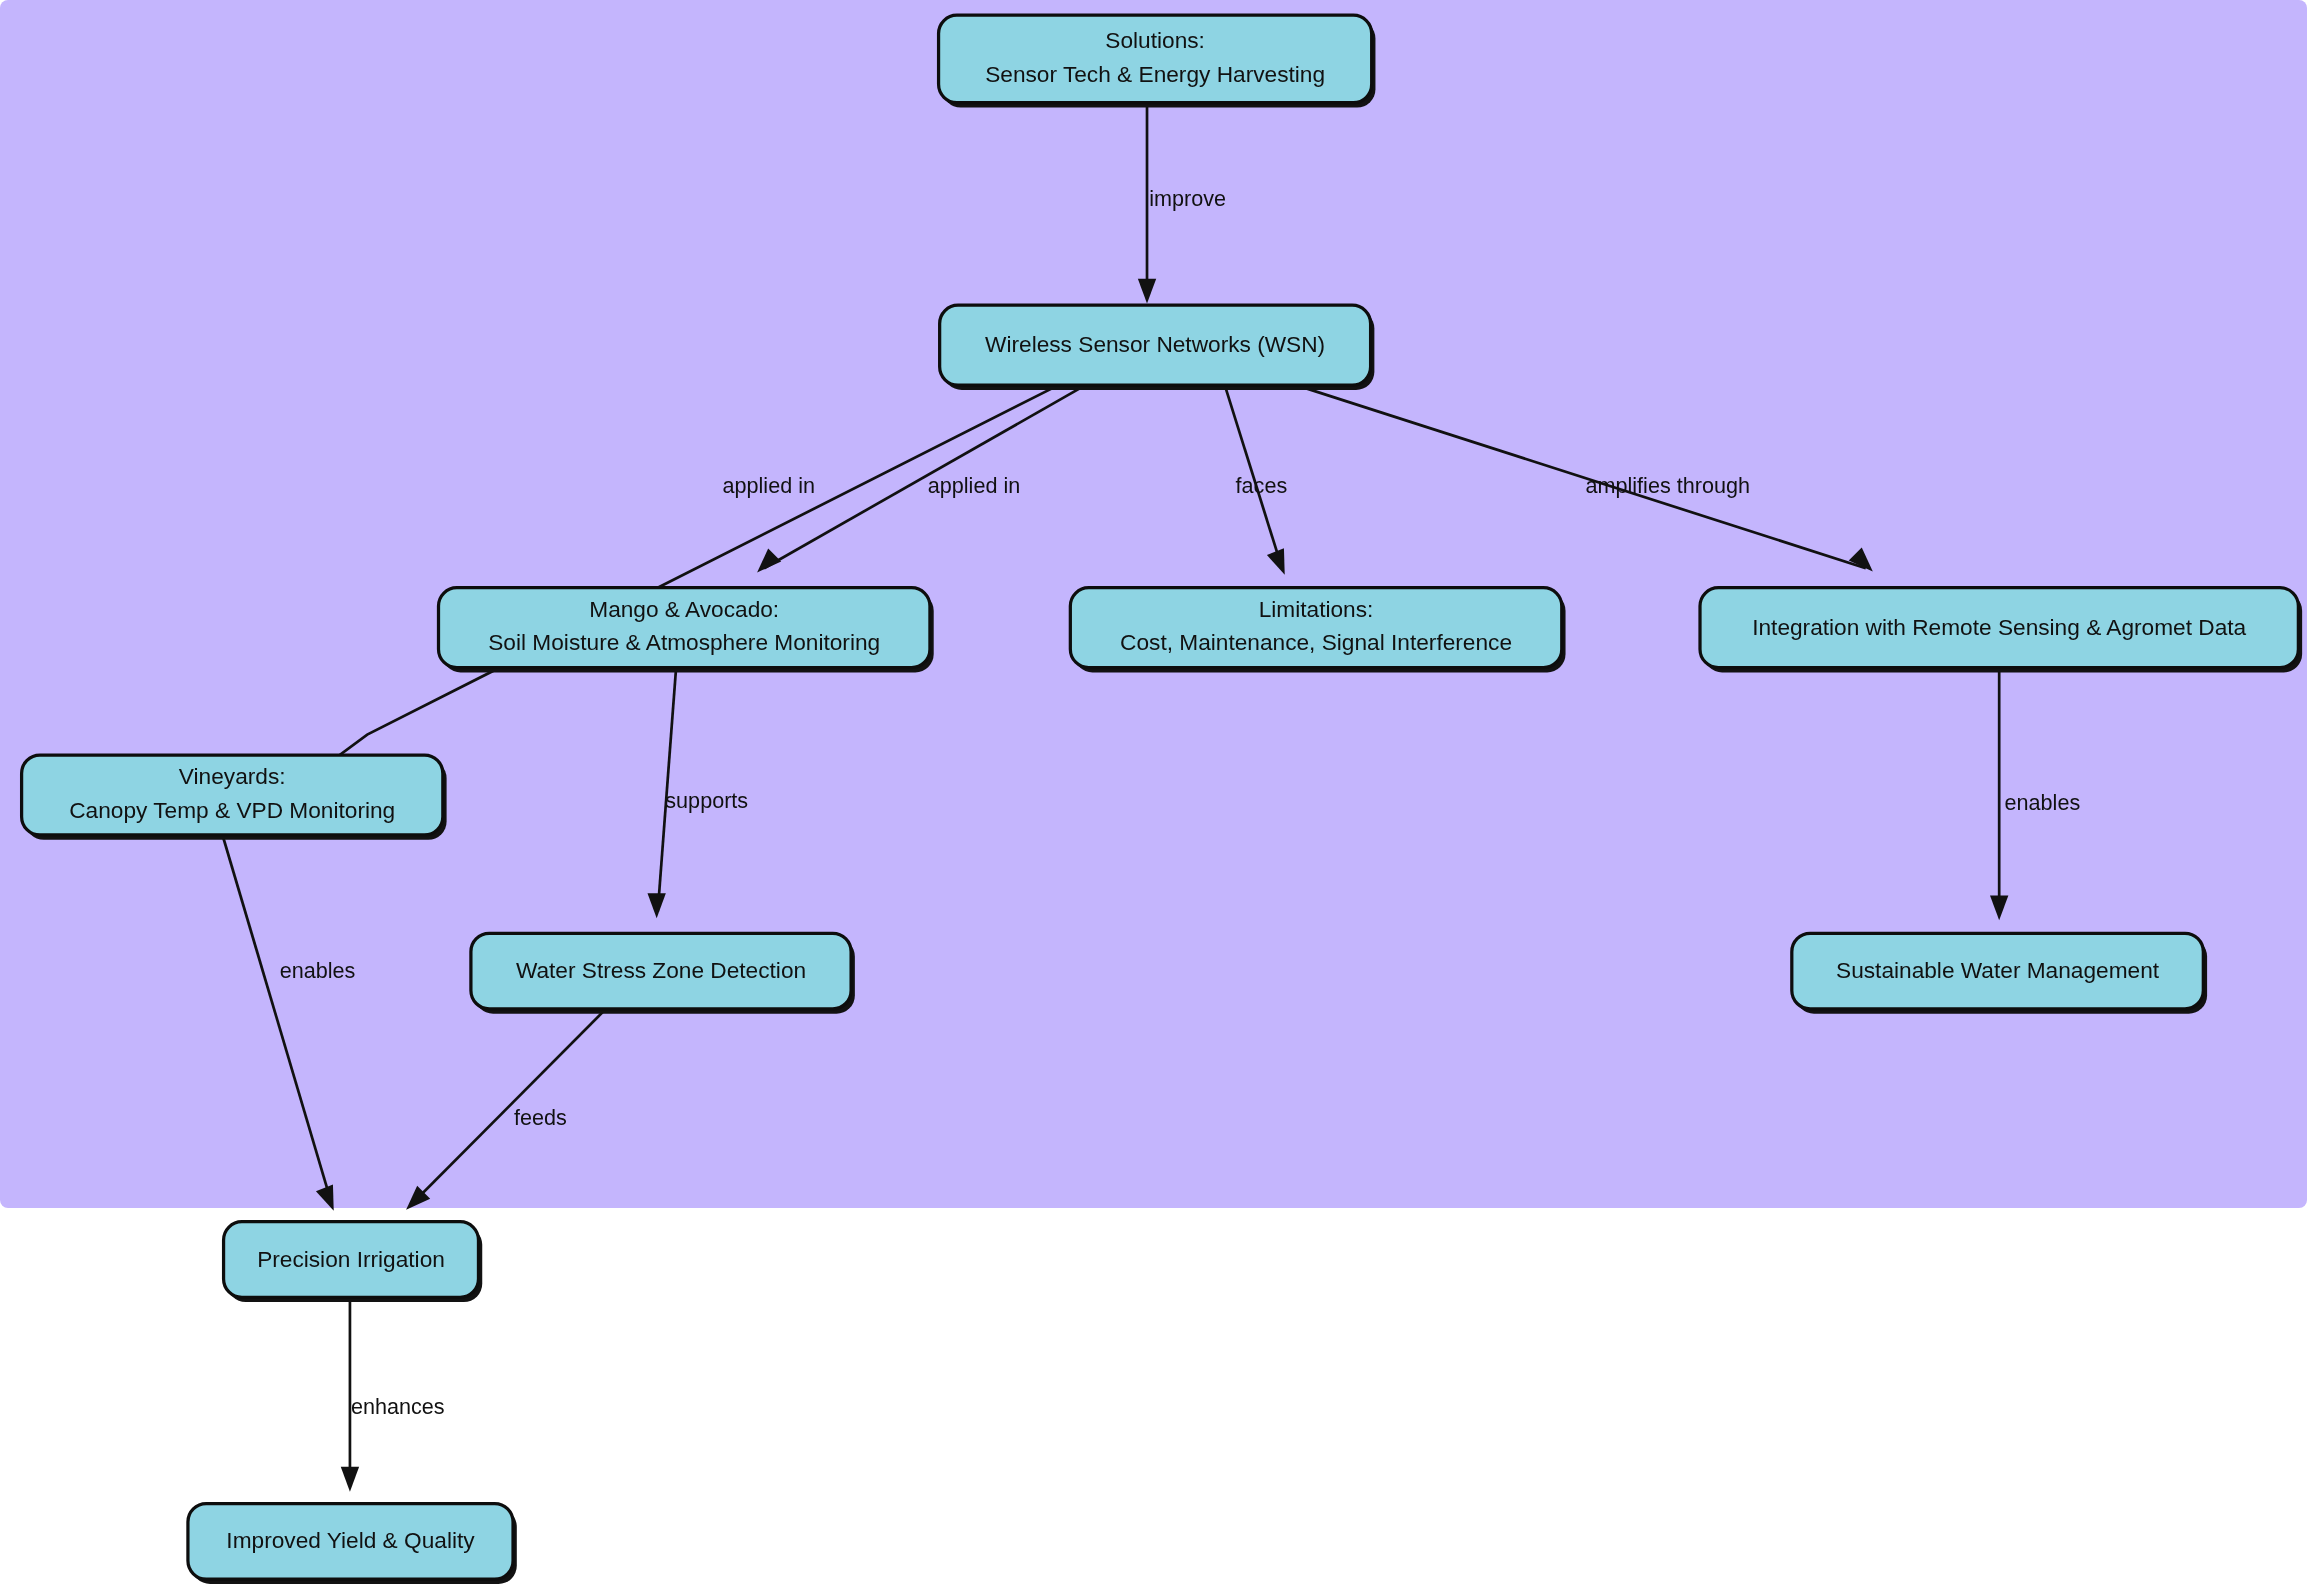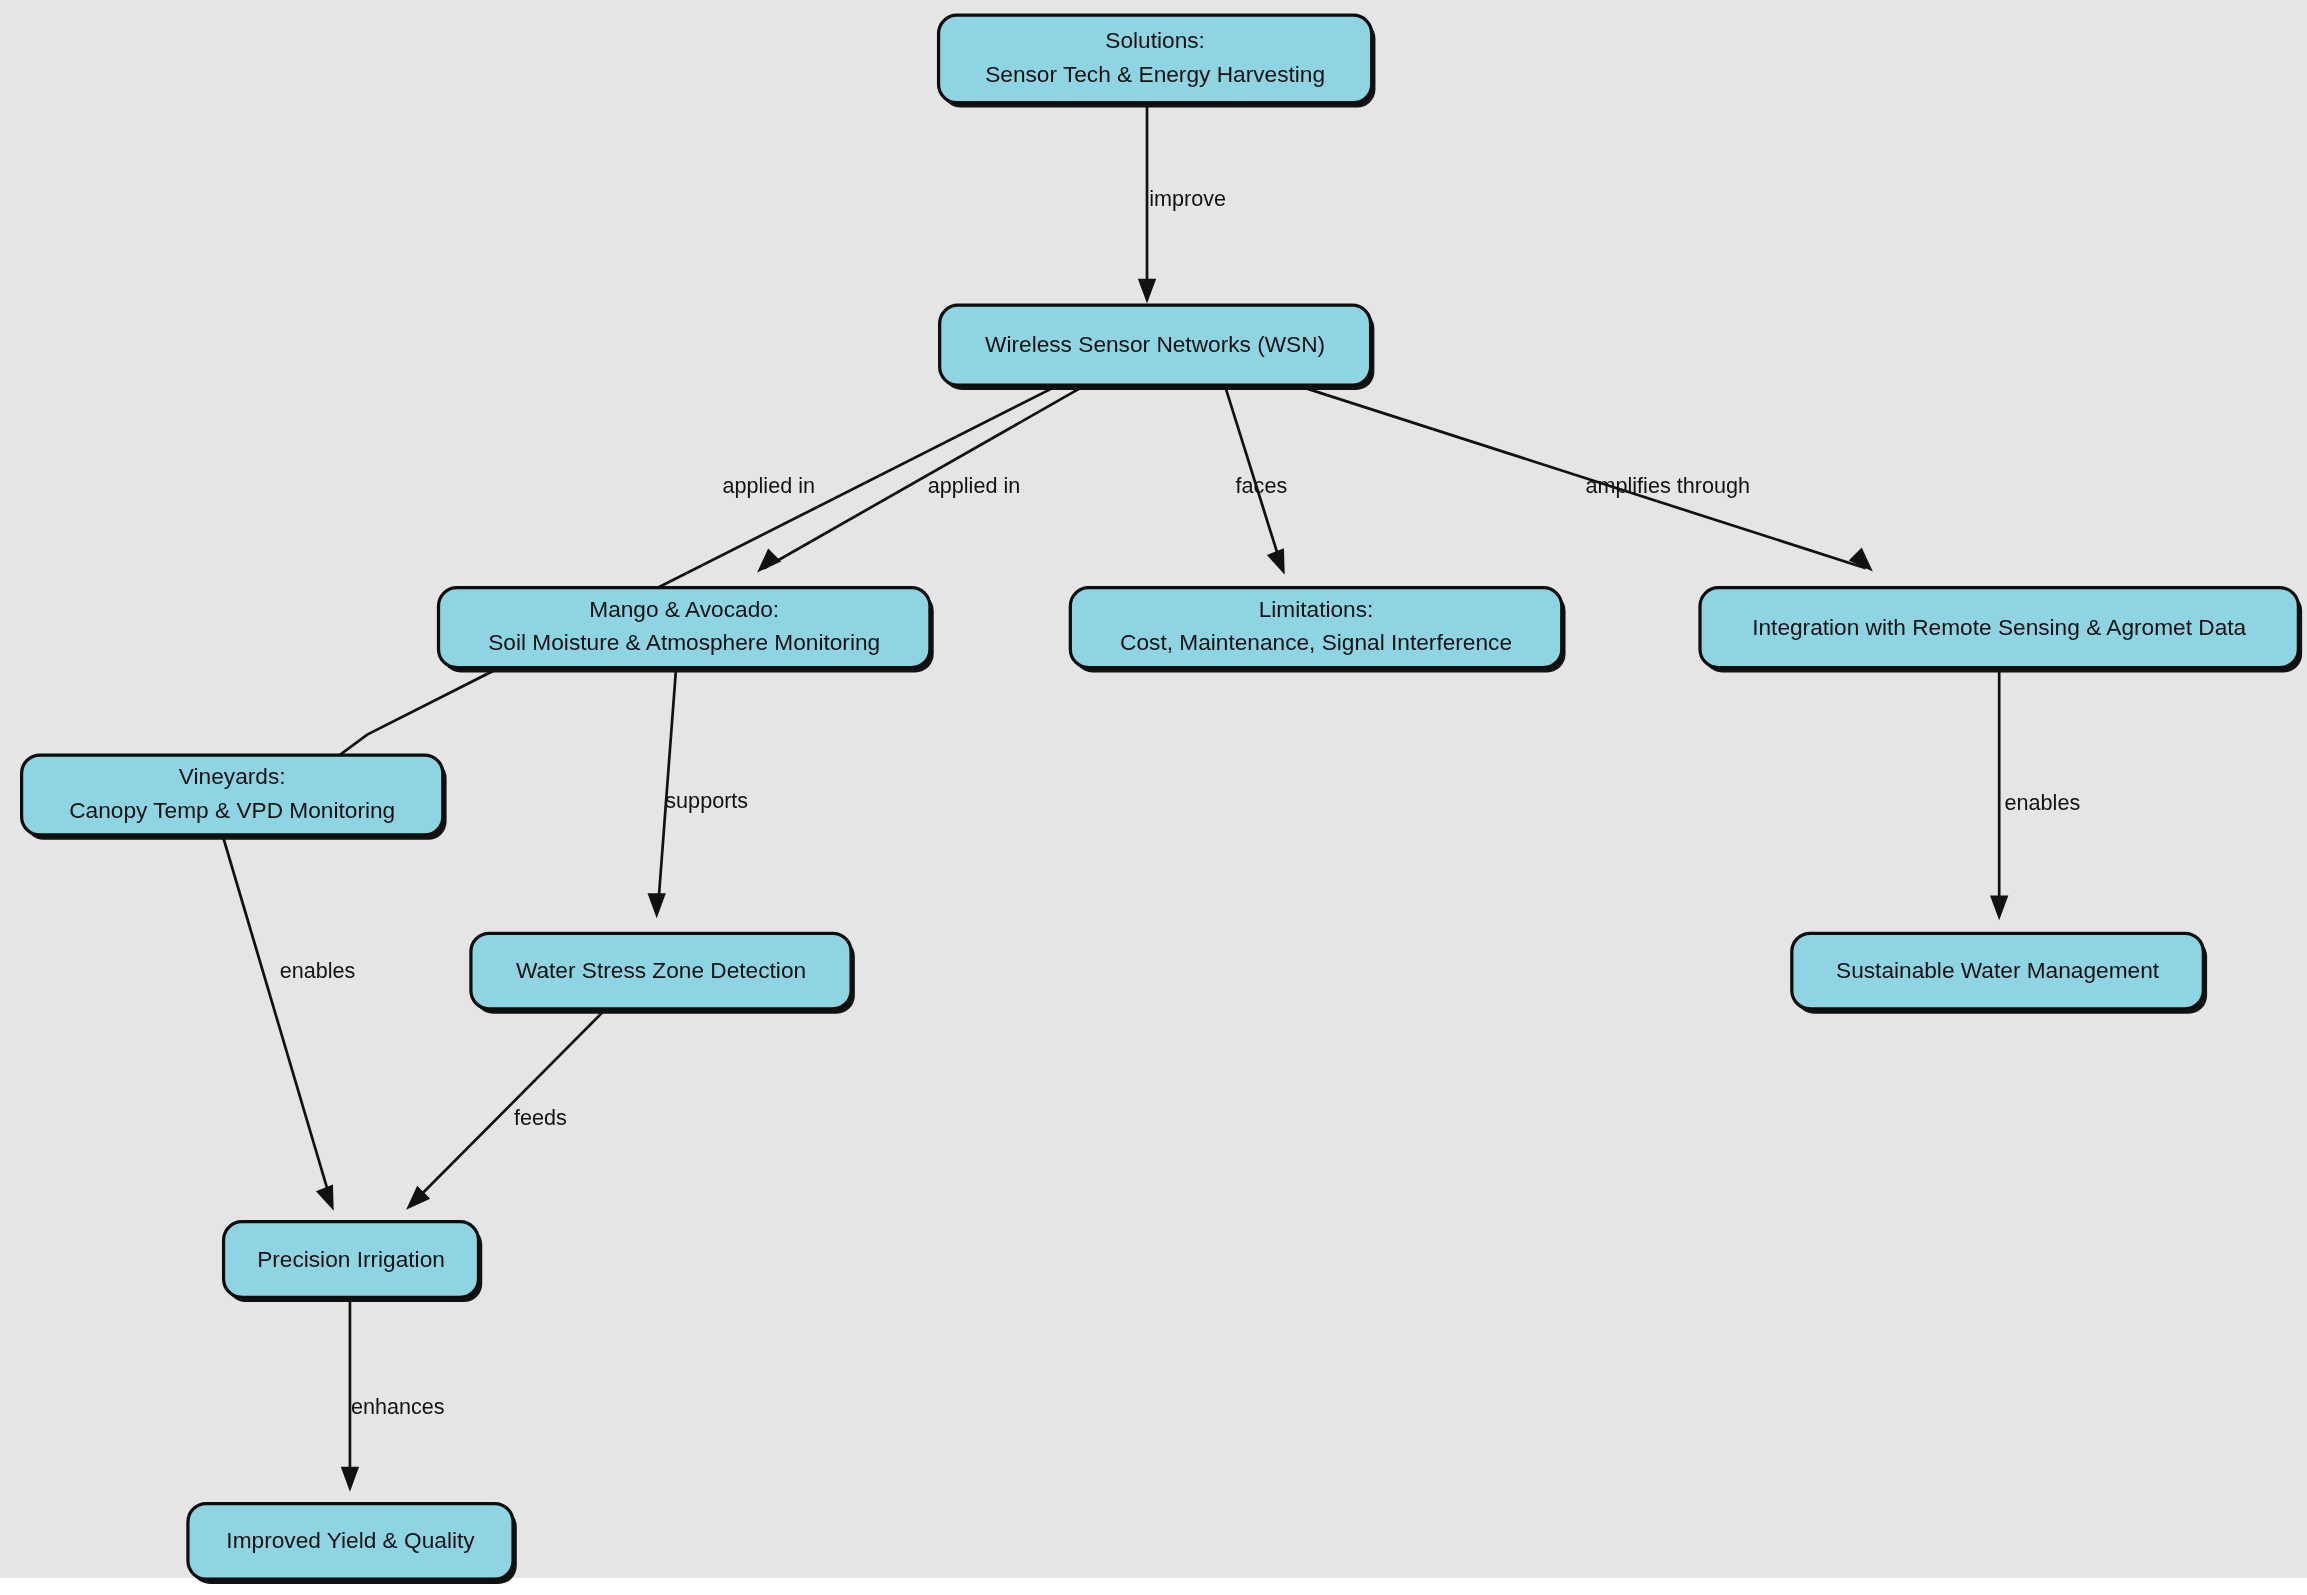--- a/index.html
+++ b/index.html
@@ -9,22 +9,23 @@
   }
   body {
     width: 2307px;
     height: 1596px;
     font-family: "Liberation Sans", sans-serif;
     overflow: hidden;
   }
   #diagram-root {
     position: relative;
     width: 2307px;
-    height: 1578px;
-    background: #e5e5e5;
+    height: 1208px;
+    background: #c4b5fd;
+    border-radius: 8px;
   }
   svg#flow-svg {
     position: absolute;
     top: 0;
     left: 0;
     width: 2307px;
     height: 1596px;
     display: block;
   }
   .node-rect {

